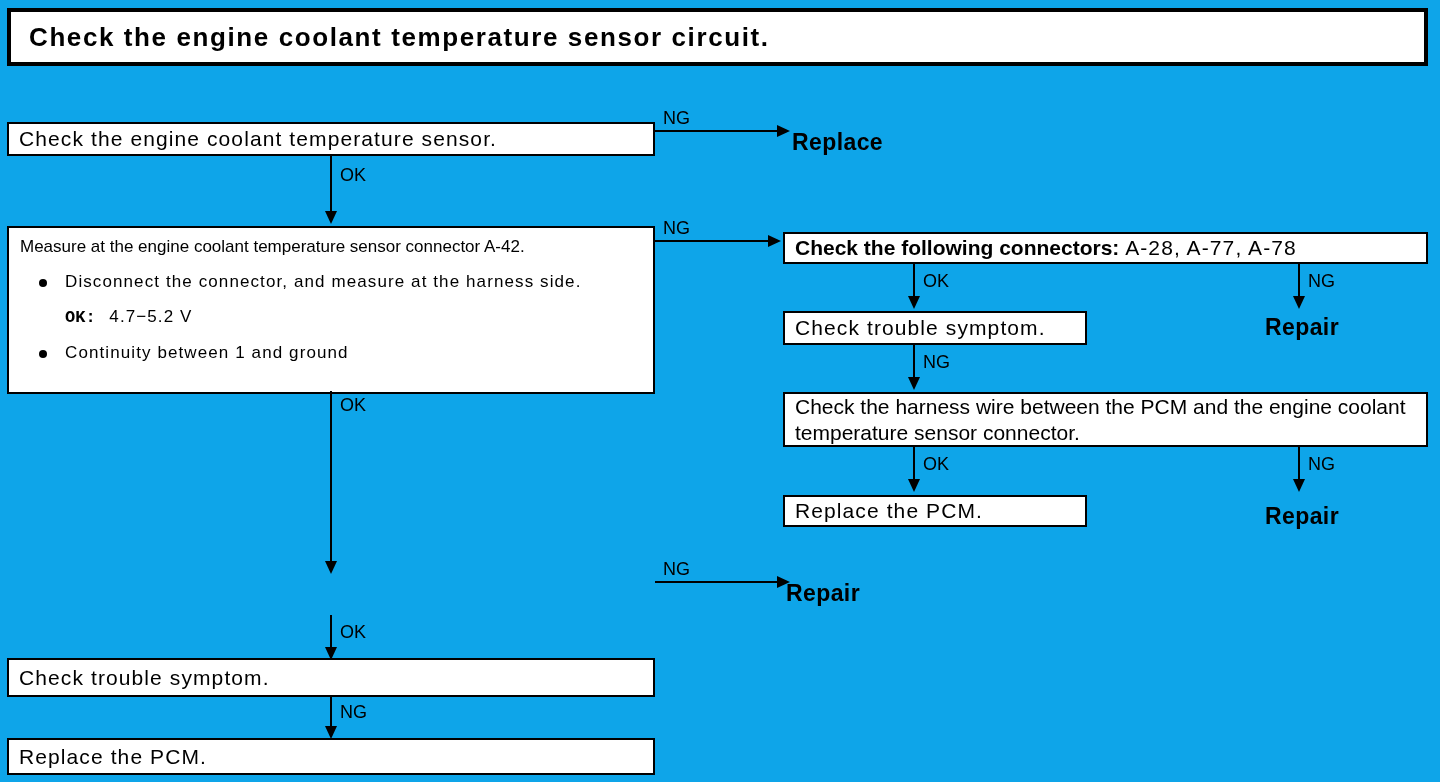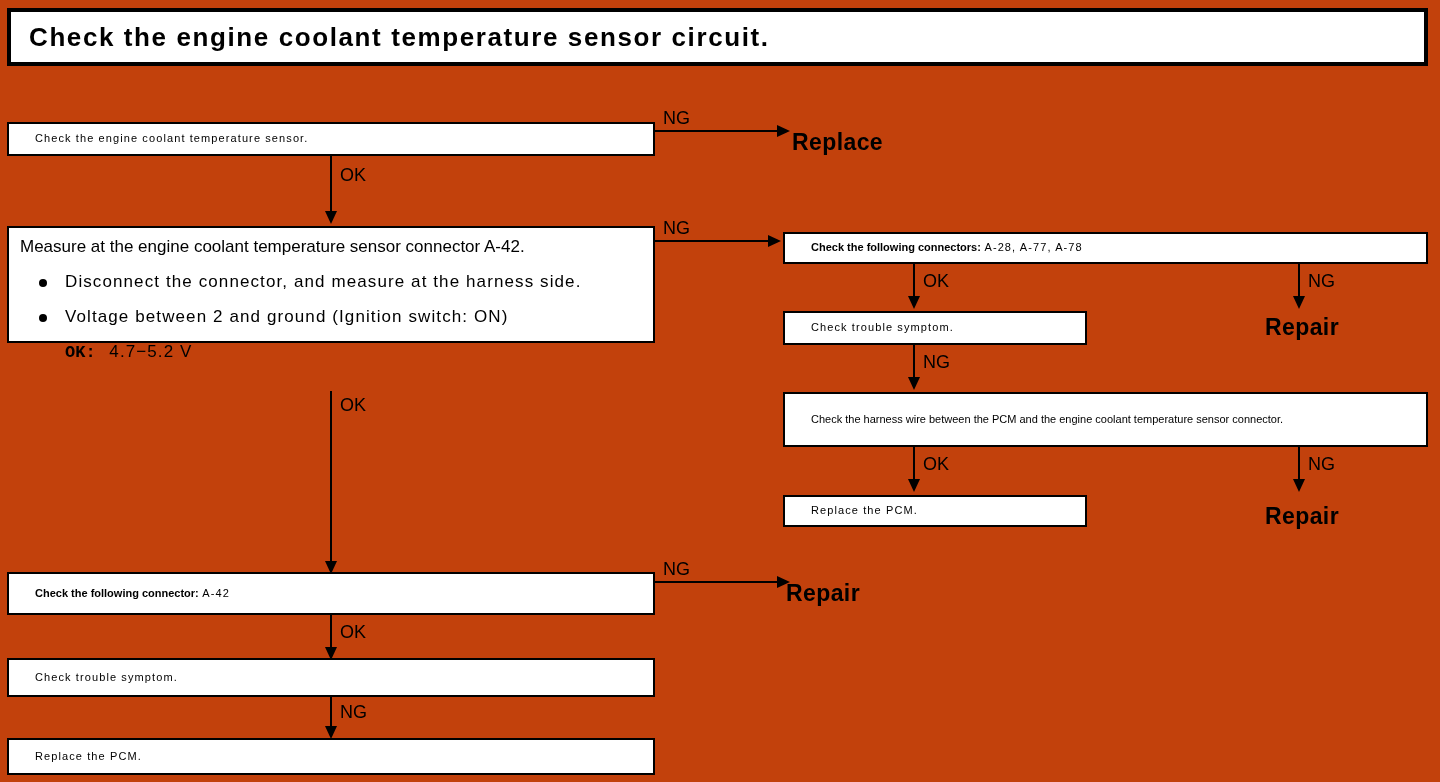--- a/index.html
+++ b/index.html
@@ -8,21 +8,21 @@
     background: #ffffff;
   }
   body {
     font-family: "Liberation Sans", sans-serif;
     color: #000000;
   }
   #canvas {
     position: relative;
     width: 1440px;
     height: 782px;
-    background: #c2410c;
+    background: #0ea5e9;
     overflow: hidden;
   }
   
   .abs { position: absolute; box-sizing: border-box; }
 
   
   .title-box {
     left: 7px; top: 8px;
     width: 1421px; height: 58px;
     border: 4px solid #000;
@@ -44,24 +44,23 @@
   .pbox {
     border: 2px solid #000;
     background: #fff;
   }
   .pbox .ptext {
     position: absolute;
     left: 10px;
     right: 6px;
     top: 50%;
     transform: translateY(-50%);
-    font-size: 11px;
+    font-size: 21px;
     line-height: 1.25;
     white-space: nowrap;
-    margin-left: 16px;
   }
   .pbox.two-line .ptext { white-space: normal; }
   .sp { letter-spacing: 1.1px; }
   .bold { font-weight: bold; }
 
   
   .measure-body {
     position: absolute;
     left: 11px; right: 8px; top: 7px;
     font-size: 17px;
@@ -132,53 +131,48 @@
 
   <div class="abs hline" style="left:655px; top:130px; width:122px;"></div>
   <div class="abs arrow-right" style="left:777px; top:125px;"></div>
   <div class="abs elabel" style="left:663px; top:109px;">NG</div>
   <div class="abs terminal" style="left:792px; top:131px;">Replace</div>
 
   <div class="abs vline" style="left:330px; top:156px; height:57px;"></div>
   <div class="abs arrow-down" style="left:325px; top:211px;"></div>
   <div class="abs elabel" style="left:340px; top:166px;">OK</div>
 
-  <div class="abs pbox" style="left:7px; top:226px; width:648px; height:117px;">
+  <div class="abs pbox" style="left:7px; top:226px; width:648px; height:168px;">
     <div class="measure-body">
       <div class="measure-head">Measure at the engine coolant temperature sensor connector A-42.</div>
       <ul class="bullets">
         <li>
           <span class="dot"></span>
           <span class="sp">Disconnect the connector, and measure at the harness side.</span>
         </li>
-        <li>
-          <span class="dot"></span>
-          <span class="sp">Voltage between 2 and ground (Ignition switch: ON)</span>
-        </li>
         <li class="subline" style="padding-left:34px; list-style:none;">
           <span class="okl">OK:</span>
           <span class="sp" style="margin-left:9px;">4.7−5.2 V</span>
         </li>
+        <li>
+          <span class="dot"></span>
+          <span class="sp">Continuity between 1 and ground</span>
+        </li>
       </ul>
     </div>
   </div>
 
   <div class="abs hline" style="left:655px; top:240px; width:113px;"></div>
   <div class="abs arrow-right" style="left:768px; top:235px;"></div>
   <div class="abs elabel" style="left:663px; top:219px;">NG</div>
 
   <div class="abs vline" style="left:330px; top:391px; height:172px;"></div>
   <div class="abs arrow-down" style="left:325px; top:561px;"></div>
   <div class="abs elabel" style="left:340px; top:396px;">OK</div>
 
-  <div class="abs pbox" style="left:7px; top:572px; width:648px; height:43px;">
-    <span class="ptext">
-      <span class="bold">Check the following connector:</span><span class="sp"> A-42</span>
-    </span>
-  </div>
 
   <div class="abs hline" style="left:655px; top:581px; width:122px;"></div>
   <div class="abs arrow-right" style="left:777px; top:576px;"></div>
   <div class="abs elabel" style="left:663px; top:560px;">NG</div>
   <div class="abs terminal" style="left:786px; top:582px;">Repair</div>
 
   <div class="abs vline" style="left:330px; top:615px; height:36px;"></div>
   <div class="abs arrow-down" style="left:325px; top:647px;"></div>
   <div class="abs elabel" style="left:340px; top:623px;">OK</div>
 

